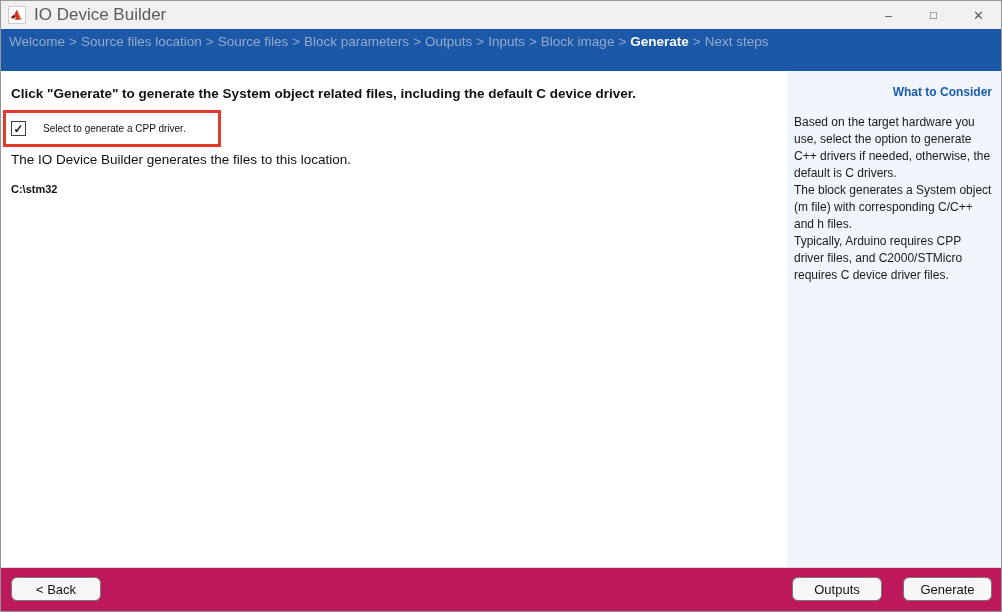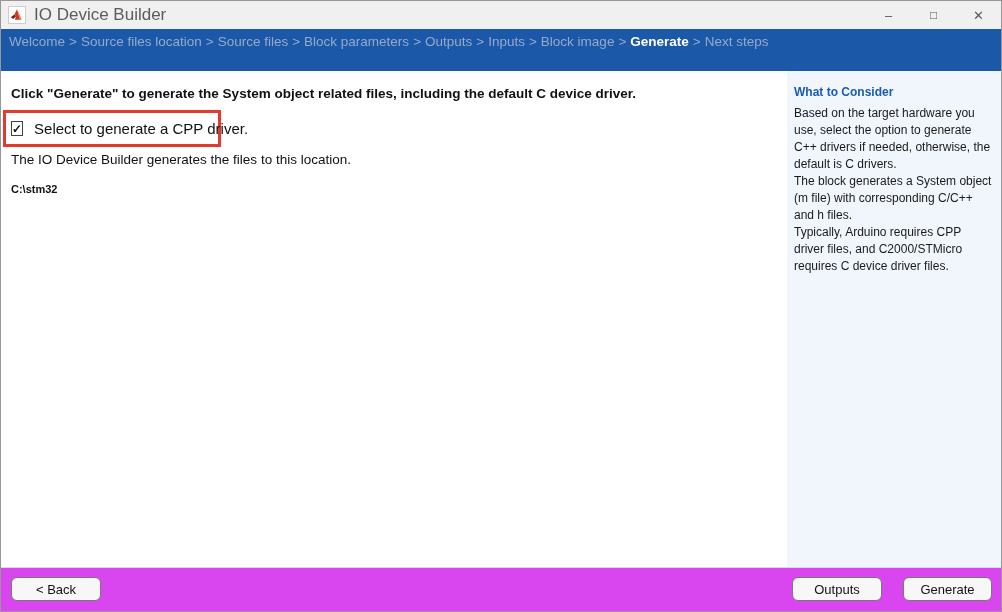--- a/index.html
+++ b/index.html
@@ -68,48 +68,49 @@
     border: 3px solid #e5392e;
     display: flex; align-items: center;
   }
   .checkbox {
     width: 15px; height: 15px; margin-left: 5px;
     background: #ffffff; border: 1px solid #424242;
     display: flex; align-items: center; justify-content: center;
     font-size: 12px; font-weight: bold; color: #111111; line-height: 1;
     cursor: default;
   }
-  .checkbox-label { margin-left: 11px; font-size: 15px; color: #111111; white-space: nowrap; }
+  .checkbox-label { margin-left: 17px; font-size: 10px; color: #111111; white-space: nowrap; }
   .location-text {
     position: absolute; left: 10px; top: 81px;
     font-size: 13.5px; color: #111111; white-space: nowrap;
   }
   .location-path {
     position: absolute; left: 10px; top: 112px;
     font-size: 11px; font-weight: bold; color: #111111; white-space: nowrap;
   }
 
   
   .sidebar {
     position: absolute; top: 70px; left: 786px; right: 0; height: 496px;
     background: #f1f6fc;
     padding: 14px 9px 0 7px;
   }
   .sidebar-heading {
     font-size: 12px; font-weight: bold; color: #1a5cb0;
-    margin-bottom: 6px;
+    margin-bottom: 15px;
+    text-align: right;
   }
   .sidebar-paragraph {
     font-size: 12px; line-height: 17px; color: #1a1a1a;
   }
 
   
   .footer {
     position: absolute; left: 0; right: 0; bottom: 0; height: 44px;
-    background: #d946ef;
+    background: #be185d;
     border-top: 1px solid #dadada;
   }
   .btn {
     position: absolute; top: 9px; height: 24px;
     background: #f7f7f7; border: 1px solid #787878; border-radius: 6px;
     font-family: "Liberation Sans", sans-serif;
     font-size: 13px; color: #111111;
     cursor: default;
   }
   .btn-back     { left: 10px;  width: 90px; }

